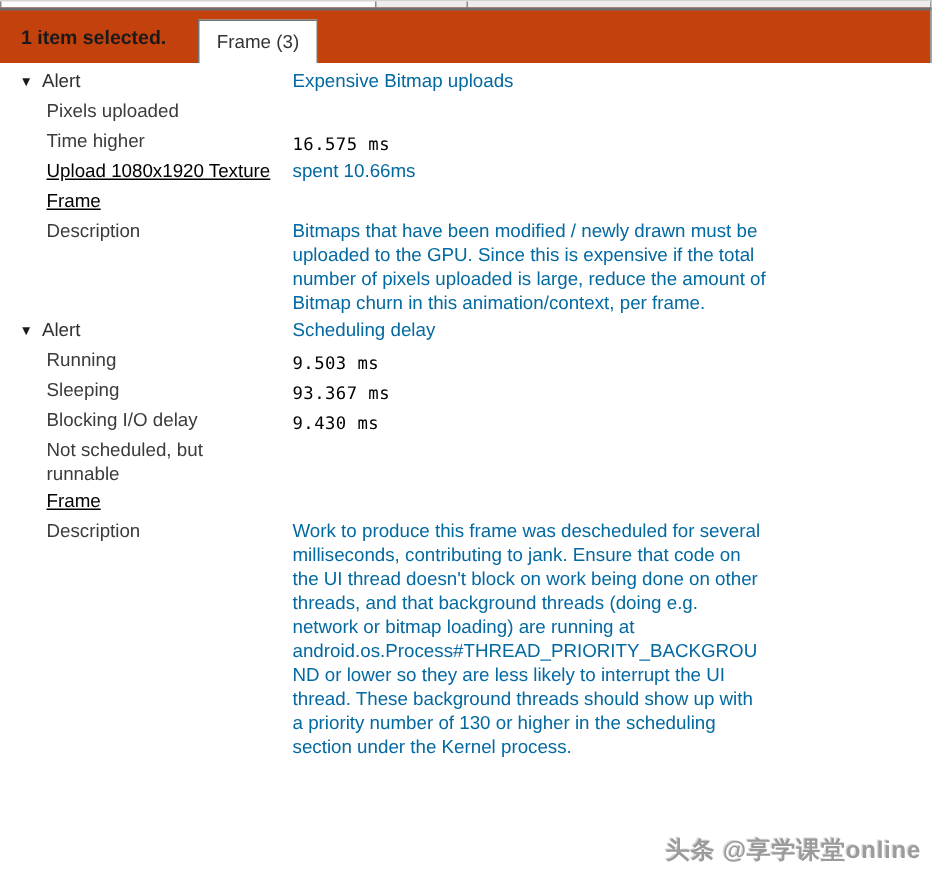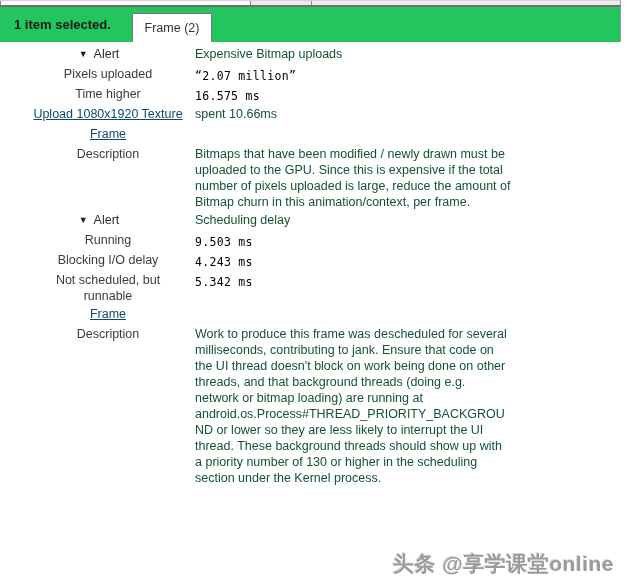--- a/index.html
+++ b/index.html
@@ -13,89 +13,88 @@
     position:relative; width:621px; height:5px; background:#fdfdfd;
     border-top:1px solid #d4d4d4; border-right:1px solid #9a9a9a;
   }
   .top-strip .vline { position:absolute; top:0; bottom:0; width:1px; background:#8a8a8a; }
   .vline-left { left:0; }
   .vline-1 { left:250px; }
   .vline-2 { left:311px; background:#bdbdbd; }
   .strip-shade { position:absolute; left:250px; right:0; top:0; bottom:0; background:#ececec; }
 
   .header-bar {
-    position:relative; width:621px; height:37px; background:#22c55e;
+    position:relative; width:621px; height:37px; background:#c2410c;
     border-top:2px solid #6e6e6e; border-right:1px solid #9a9a9a;
     display:flex; align-items:center;
   }
   .selection-text { margin-left:14px; font-size:13px; font-weight:bold; color:#1a1a1a; }
   .tab {
     position:absolute; left:132px; top:6px; bottom:0; width:80px;
     background:#ffffff; border:1px solid #757575; border-bottom:none;
     display:flex; align-items:center; justify-content:center;
     font-size:12.5px; color:#333; cursor:default;
   }
 
   .content { padding-top:2px; }
   .row { display:flex; align-items:flex-start; min-height:20px; }
   .label {
     width:195px; flex:none; padding:2px 10px 0 31px;
-    font-size:12.5px; line-height:16px; color:#3b3b3b;text-align:center;
+    font-size:12.5px; line-height:16px; color:#3b3b3b;
   }
   .alert-label { padding-left:13px; color:#2f2f2f; }
   .tri { font-size:9px; color:#1a1a1a; margin-right:6px; display:inline-block; transform:translateY(-1px); }
   .value {
     width:316px; flex:none; padding-top:2px;
-    font-size:12.5px; line-height:16px; color:#14532d;
+    font-size:12.5px; line-height:16px; color:#0369a1;
     word-wrap:break-word;
   }
   .mono {
     font-family:"DejaVu Sans Mono", monospace;
     font-size:11.5px; color:#000; padding-top:4px; letter-spacing:0.3px;
   }
-  .link { text-decoration:underline; cursor:pointer; color:#0c4a6e; }
+  .link { text-decoration:underline; cursor:pointer; color:#000000; }
 
   .watermark {
     position:absolute; right:14px; bottom:9px;
-    font-size:21px; font-weight:bold; color:#9b9b9b;
+    font-size:16px; font-weight:bold; color:#9b9b9b;
     text-shadow:1px 1px 0 #ffffff, -1px -1px 0 #d8d8d8;
     letter-spacing:0.5px;
   }
 </style>
 </head>
 <body>
 
 <div class="screen">
 
   <div class="top-strip">
     <div class="strip-shade"></div>
     <div class="vline vline-left"></div>
     <div class="vline vline-1"></div>
     <div class="vline vline-2"></div>
   </div>
 
   <div class="header-bar">
     <span class="selection-text">1 item selected.</span>
     <div class="tab">
-      <span>Frame (2)</span>
+      <span>Frame (3)</span>
     </div>
   </div>
 
   <div class="content">
 
     <div class="row">
       <div class="label alert-label">
         <span class="tri">▼</span><span>Alert</span>
       </div>
       <div class="value">Expensive Bitmap uploads</div>
     </div>
 
     <div class="row">
       <div class="label">Pixels uploaded</div>
-      <div class="value mono">“2.07 million”</div>
     </div>
 
     <div class="row">
       <div class="label">Time higher</div>
       <div class="value mono">16.575 ms</div>
     </div>
 
     <div class="row">
       <div class="label"><span class="link">Upload 1080x1920 Texture</span></div>
       <div class="value">spent 10.66ms</div>
@@ -116,29 +115,32 @@
         <span class="tri">▼</span><span>Alert</span>
       </div>
       <div class="value">Scheduling delay</div>
     </div>
 
     <div class="row">
       <div class="label">Running</div>
       <div class="value mono">9.503 ms</div>
     </div>
 
+    <div class="row">
+      <div class="label">Sleeping</div>
+      <div class="value mono">93.367 ms</div>
+    </div>
 
     <div class="row">
       <div class="label">Blocking I/O delay</div>
-      <div class="value mono">4.243 ms</div>
+      <div class="value mono">9.430 ms</div>
     </div>
 
     <div class="row">
       <div class="label">Not scheduled, but runnable</div>
-      <div class="value mono">5.342 ms</div>
     </div>
 
     <div class="row">
       <div class="label"><span class="link">Frame</span></div>
       <div class="value"></div>
     </div>
 
     <div class="row">
       <div class="label">Description</div>
       <div class="value">Work to produce this frame was descheduled for several milliseconds, contributing to jank. Ensure that code on the UI thread doesn't block on work being done on other threads, and that background threads (doing e.g. network or bitmap loading) are running at android.os.Process#THREAD_PRIORITY_BACKGROUND or lower so they are less likely to interrupt the UI thread. These background threads should show up with a priority number of 130 or higher in the scheduling section under the Kernel process.</div>

